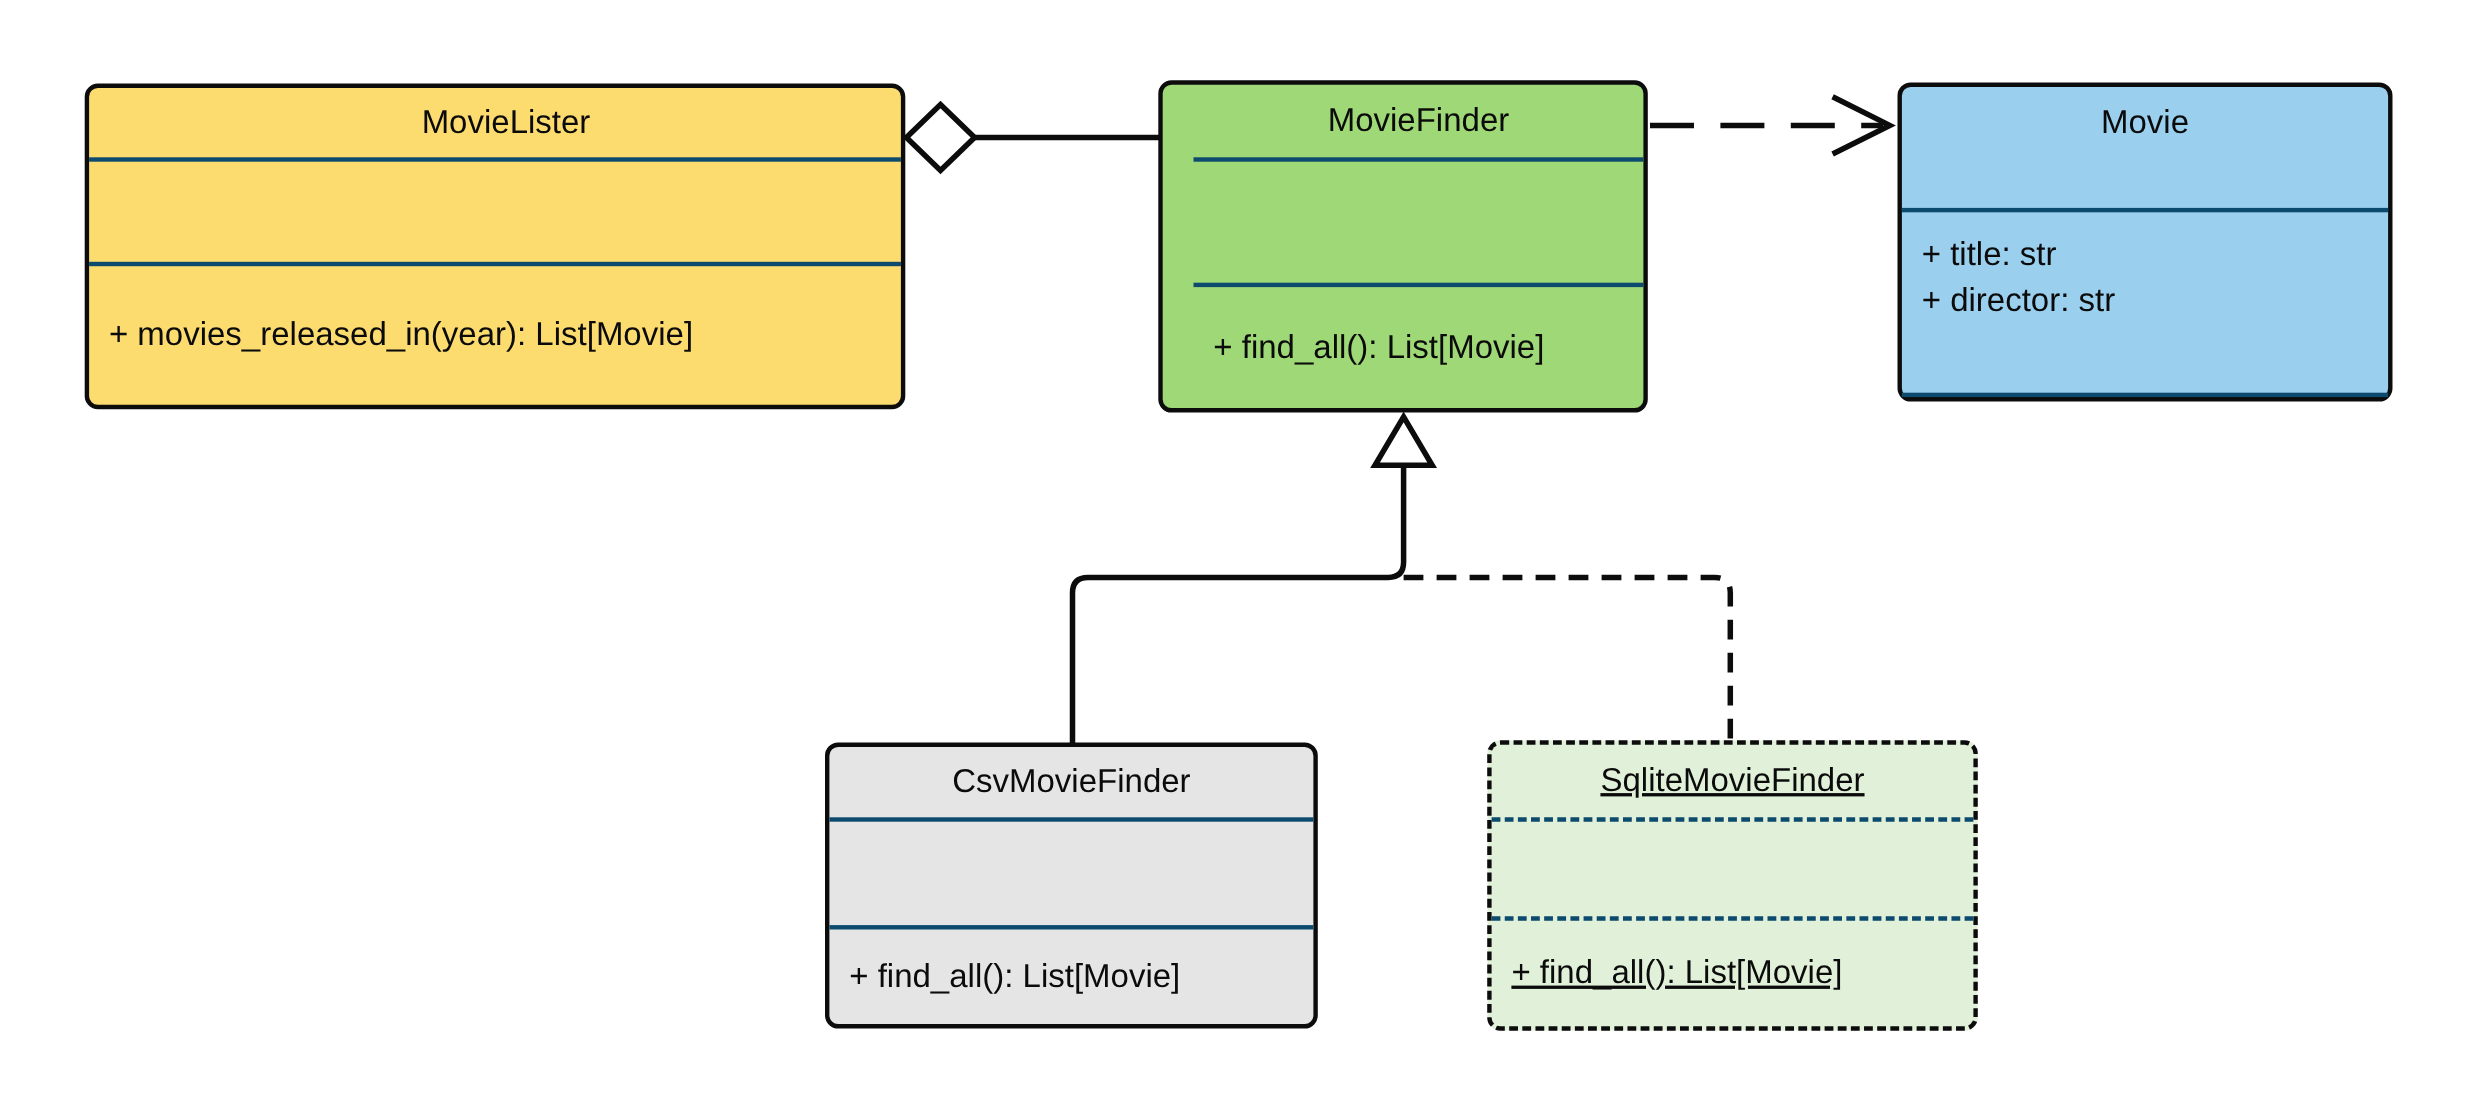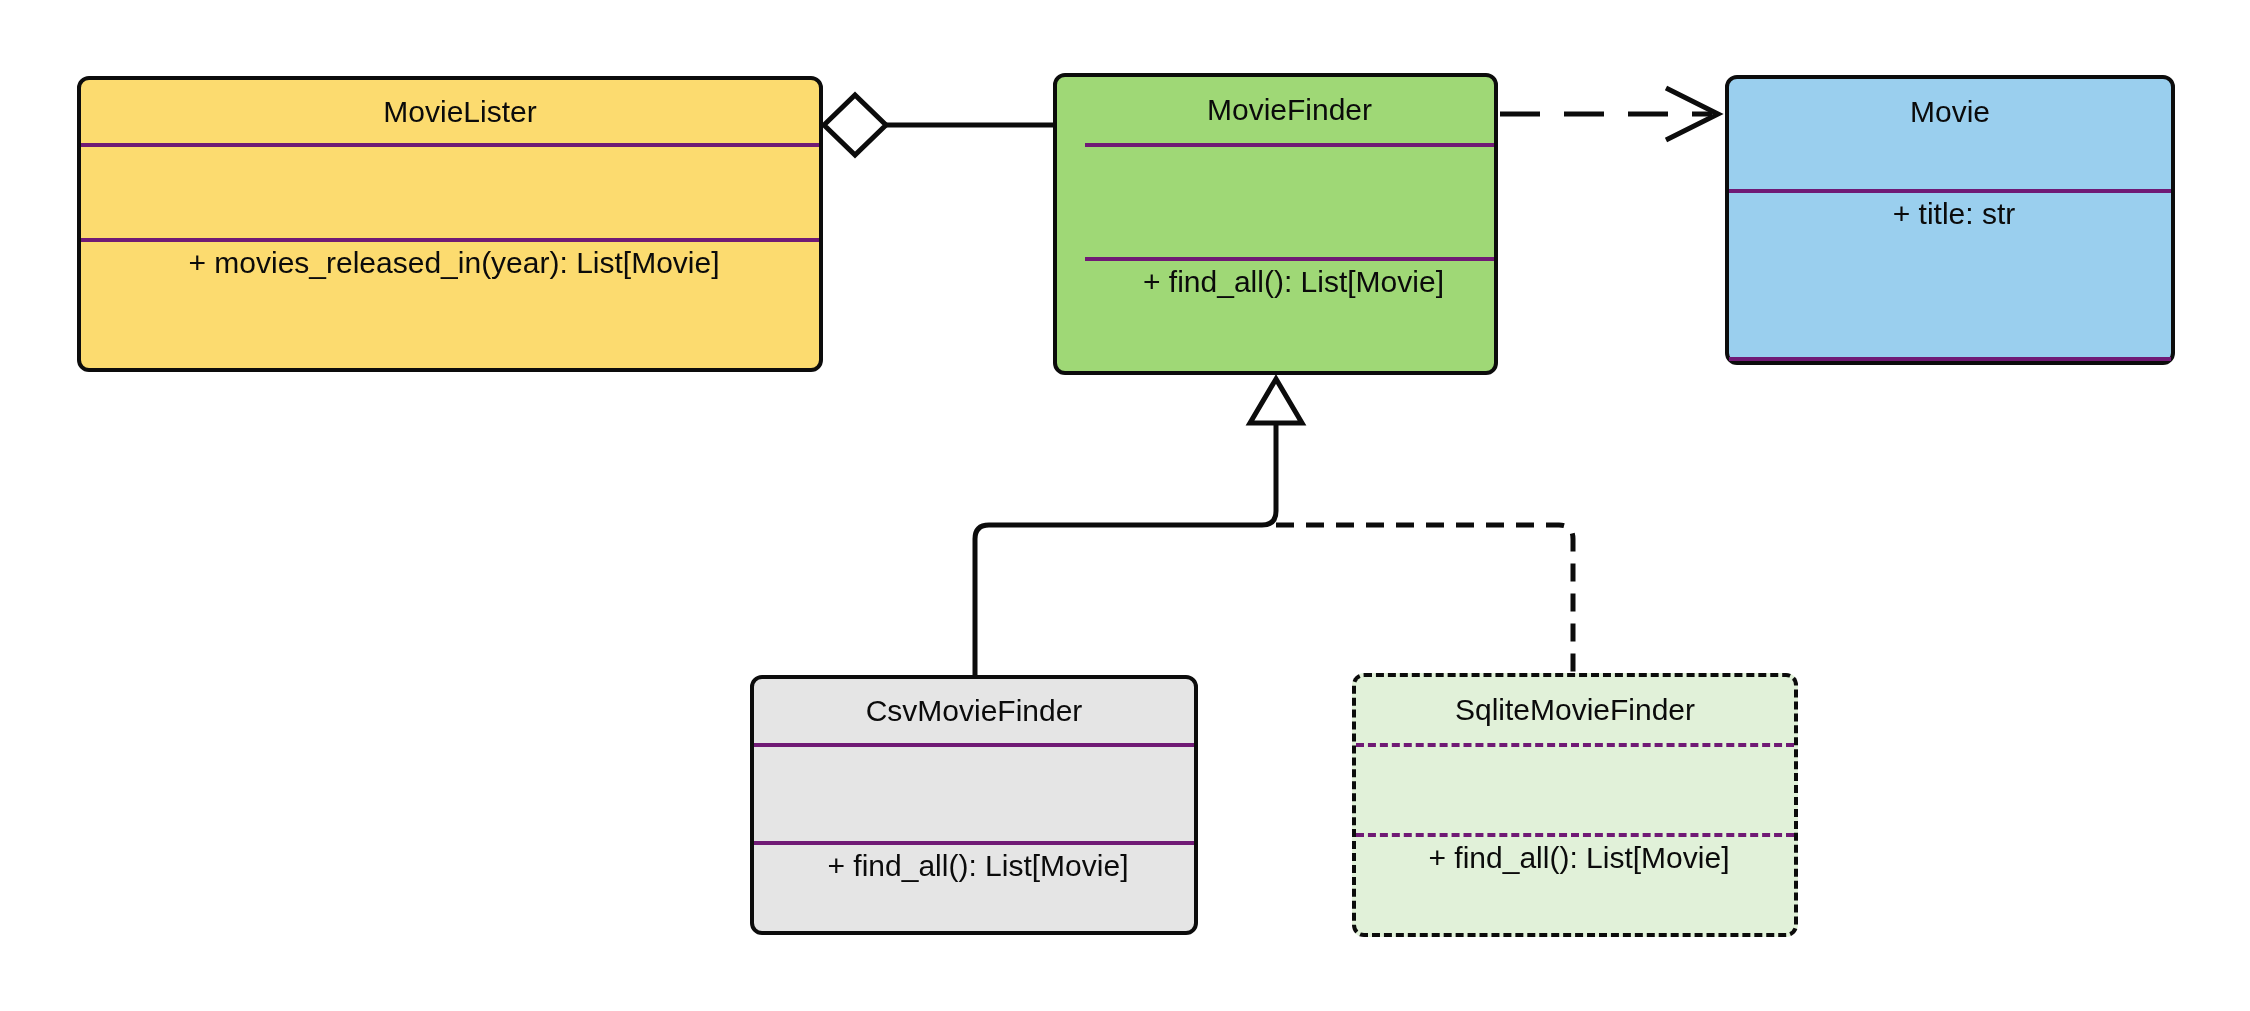--- a/index.html
+++ b/index.html
@@ -5,24 +5,24 @@
   html,body{margin:0;padding:0;}
   body{
     width:2250px;height:1011px;position:relative;background:#ffffff;
     font-family:"Liberation Sans", sans-serif;color:#0b0b0b;overflow:hidden;
   }
   #connectors{position:absolute;left:0;top:0;width:2250px;height:1011px;pointer-events:none;}
   .uml-class{
     position:absolute;box-sizing:border-box;display:flex;flex-direction:column;
     border:4px solid #0c0c0c;border-radius:12px;font-size:30px;
   }
-  .uml-class.dashed{border-style:dashed;}
+  .uml-class.dashed{border-style:dashed;text-decoration:underline;}
   .cls-header{display:flex;align-items:center;justify-content:center;flex:0 0 auto;}
   .cls-attrs,.cls-methods{
-    border-top:4px solid #701a75;display:flex;flex-direction:row;justify-content:center;
+    border-top:4px solid #0c4a6e;display:flex;flex-direction:column;justify-content:center;
     padding-left:18px;padding-right:10px;line-height:42px;box-sizing:border-box;
   }
   .uml-class.dashed .cls-attrs,.uml-class.dashed .cls-methods{border-top-style:dashed;}
   .cls-methods{flex:1 1 auto;}
   .member{white-space:nowrap;}
 
   
   #movielister{left:77px;top:76px;width:746px;height:296px;}
   #movielister .cls-header{height:63px;padding-left:20px;}
   #movielister .cls-attrs{height:95px;}
@@ -78,20 +78,21 @@
   <div class="cls-attrs"></div>
   <div class="cls-methods">
     <div class="member">+ find_all(): List[Movie]</div>
   </div>
 </div>
 
 <div id="movie" class="uml-class" style="background-color: rgb(154, 207, 238);">
   <div class="cls-header">Movie</div>
   <div class="cls-attrs">
     <div class="member">+ title: str</div>
+    <div class="member">+ director: str</div>
   </div>
   <div class="cls-methods"></div>
 </div>
 
 <div id="csvmoviefinder" class="uml-class" style="background-color: #e5e5e5;">
   <div class="cls-header">CsvMovieFinder</div>
   <div class="cls-attrs"></div>
   <div class="cls-methods">
     <div class="member">+ find_all(): List[Movie]</div>
   </div>

